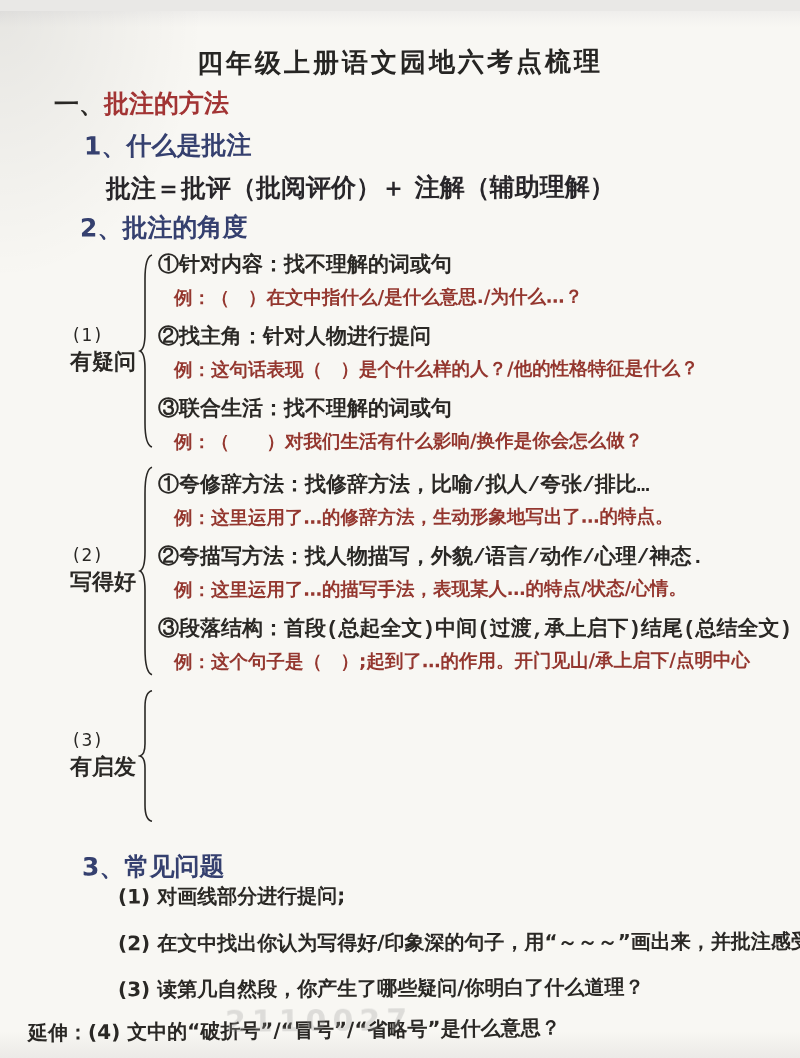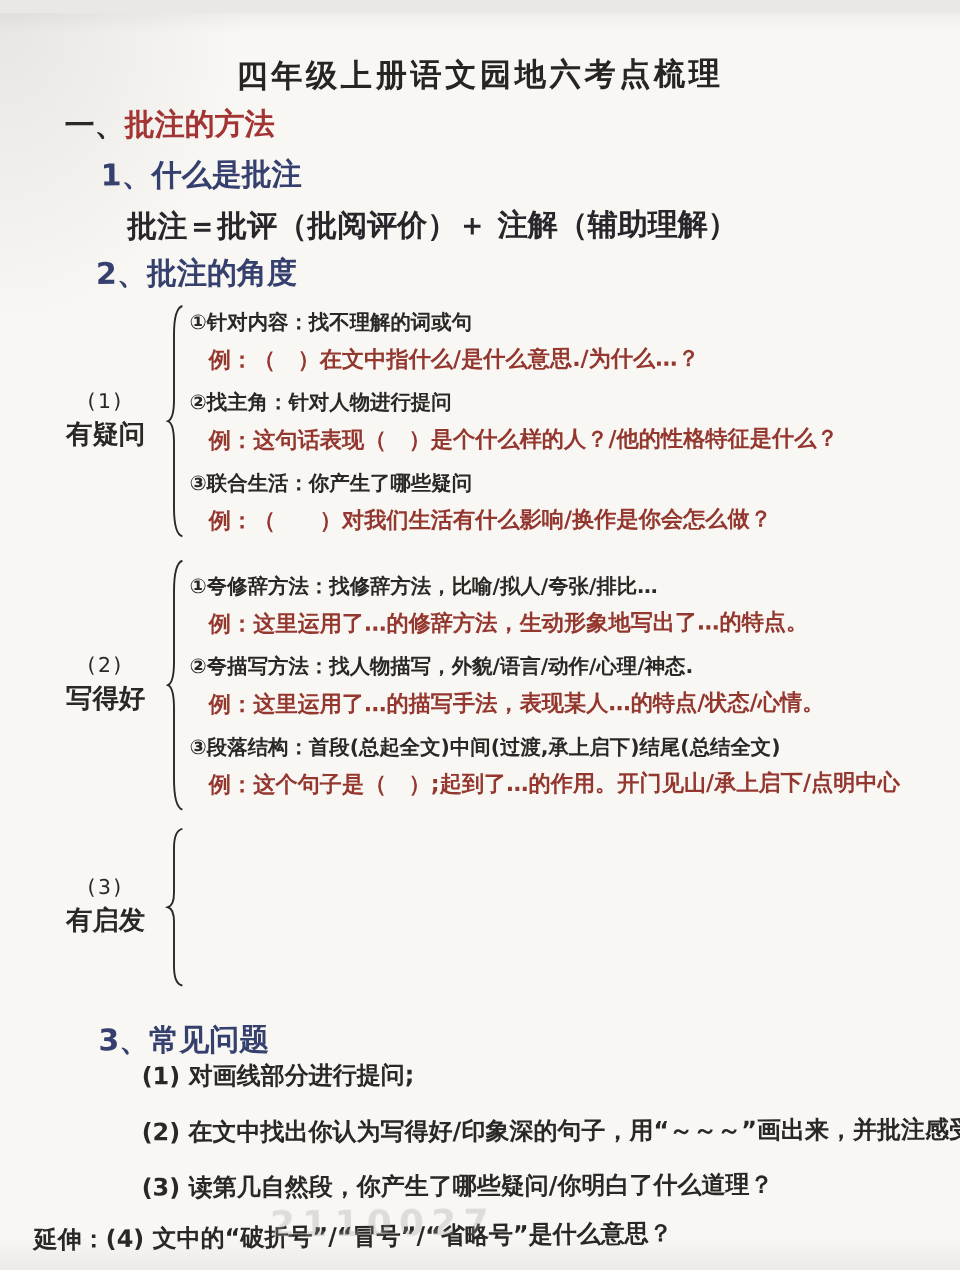--- a/index.html
+++ b/index.html
@@ -27,26 +27,26 @@
   .h-red{color:#a23434;text-align:right;}
   .h-blue{font-size:25px;font-weight:bold;color:#35406f;transform:rotate(-0.4deg);}
   .formula{font-size:25px;font-weight:bold;color:#28262a;}
   .group{
     position:absolute;display:flex;align-items:center;
   }
   .group-label{
     width:96px;text-align:center;color:#2a2825;flex:0 0 auto;
   }
   .group-label .num{font-size:17px;letter-spacing:2px;}
-  .group-label .name{font-size:22px;font-weight:bold;margin-top:2px;}
+  .group-label .name{font-size:22px;font-weight:bold;margin-top:2px;text-align:right;}
   .brace{flex:0 0 auto;margin:0 4px 0 2px;}
   .items{flex:1 1 auto;}
   .point{
-    font-size:17px;font-weight:bold;color:#2a2825;
-    margin:0 0 6px 0;white-space:nowrap;
+    font-size:21px;font-weight:bold;color:#2a2825;
+    margin:0 0 6px 0;white-space:nowrap;font-family:Liberation Mono, monospace;
   }
   .example{
     font-size:18.5px;font-weight:bold;color:#94372f;
     margin:0 0 13px 16px;white-space:nowrap;transform:rotate(-0.2deg);
   }
   .items > .example:last-child{margin-bottom:0;}
   .question{font-size:20px;font-weight:bold;color:#2a2825;}
   .extension{font-size:20px;font-weight:bold;color:#2a2825;}
   .watermark{
     position:absolute;left:225px;top:992px;
@@ -82,21 +82,21 @@
       <div class="name">有疑问</div>
     </div>
     <svg class="brace" width="16" height="200" viewBox="0 0 16 100" preserveAspectRatio="none">
       <path d="M14,2 Q7,3 7,14 L7,41 Q7,49 2,50 Q7,51 7,59 L7,86 Q7,97 14,98" fill="none" stroke="#2a2825" stroke-width="1.6" vector-effect="non-scaling-stroke"></path>
     </svg>
     <div class="items">
       <div class="point">①针对内容：找不理解的词或句</div>
       <div class="example">例：（　）在文中指什么/是什么意思./为什么…？</div>
       <div class="point">②找主角：针对人物进行提问</div>
       <div class="example">例：这句话表现（　）是个什么样的人？/他的性格特征是什么？</div>
-      <div class="point">③联合生活：你产生了哪些疑问</div>
+      <div class="point">③联合生活：找不理解的词或句</div>
       <div class="example">例：（　　）对我们生活有什么影响/换作是你会怎么做？</div>
     </div>
   </div>
 
   <div class="group" style="left:40px;top:448px;width:756px;height:224px;">
     <div class="group-label">
       <div class="num">(2)</div>
       <div class="name">写得好</div>
     </div>
     <svg class="brace" width="16" height="216" viewBox="0 0 16 100" preserveAspectRatio="none">

